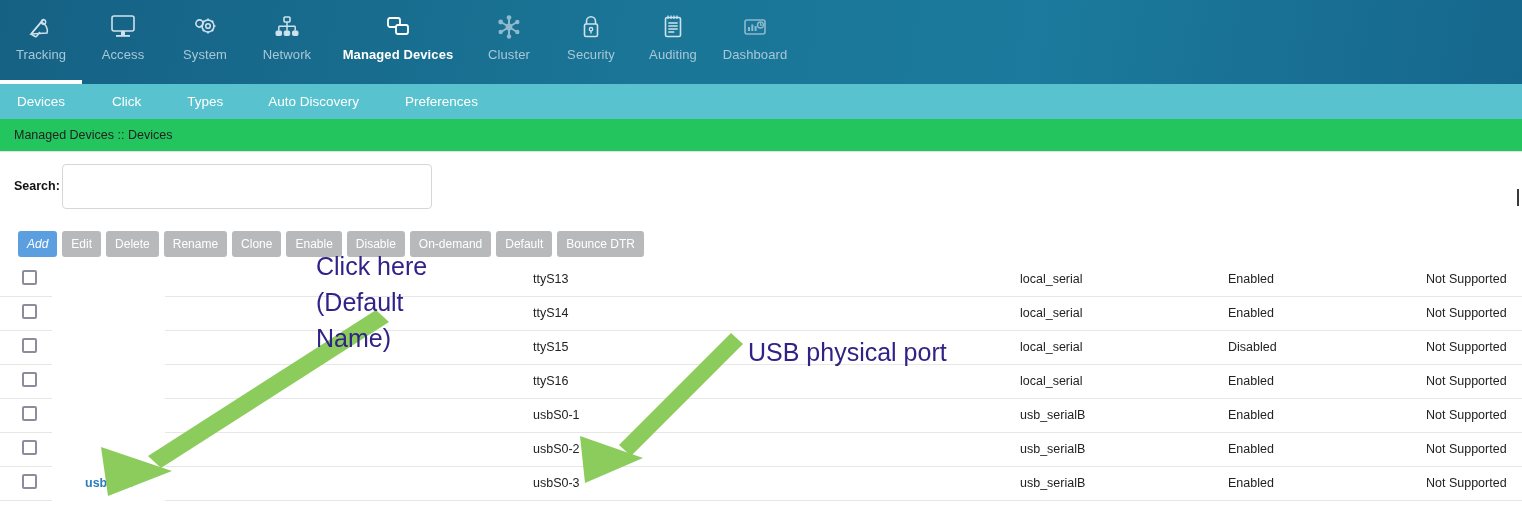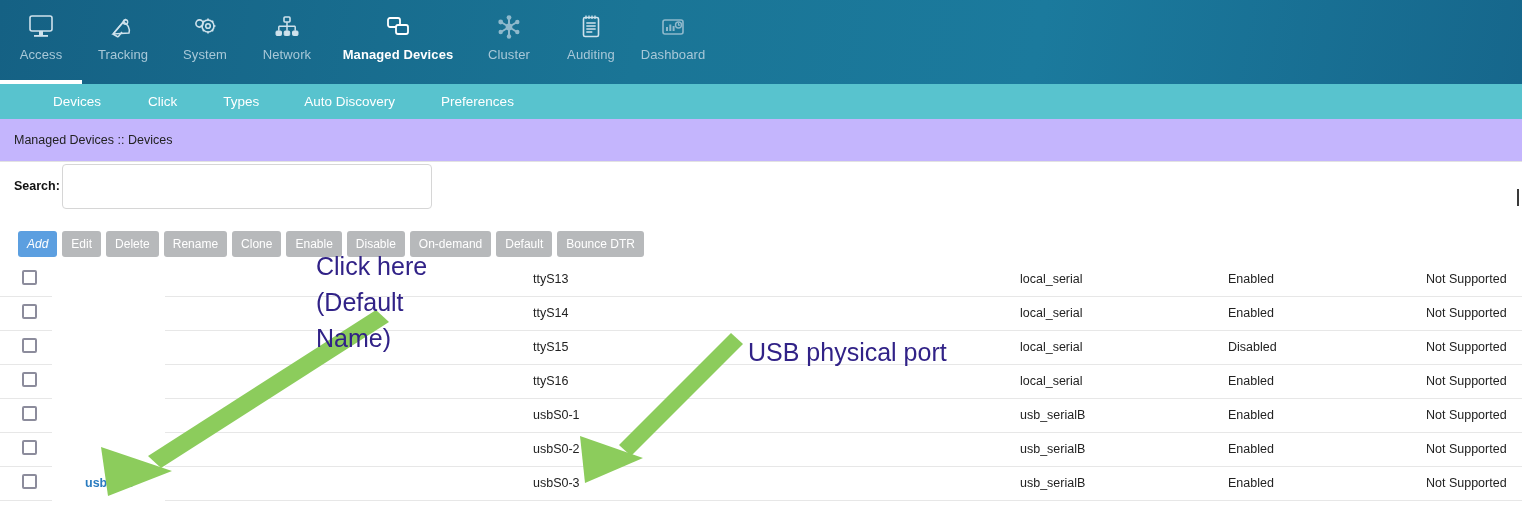--- a/index.html
+++ b/index.html
@@ -48,39 +48,39 @@
   .active-indicator {
     position: absolute; left: 0; bottom: 0;
     width: 82px; height: 4px; background: #ffffff;
   }
 
   
   .subnav {
     position: absolute; left: 0; top: 84px;
     width: 1522px; height: 35px;
     background: #58c3ce;
-    display: flex; align-items: center; padding-left: 36px;
+    display: flex; align-items: center;
   }
   .subnav-item {
     font-size: 13.5px; color: #ffffff;
     padding: 0 0; margin: 0;
     cursor: pointer; white-space: nowrap;
     line-height: 35px;
   }
   .si-0 { margin-left: 17px; }
   .si-1 { margin-left: 47px; }
   .si-2 { margin-left: 46px; }
   .si-3 { margin-left: 45px; }
   .si-4 { margin-left: 46px; }
 
   
   .crumbbar {
     position: absolute; left: 0; top: 119px;
-    width: 1522px; height: 43px;
-    background: #c4b5fd;
+    width: 1522px; height: 33px;
+    background: #22c55e;
     border-bottom: 1px solid #e2e2e2;
     display: flex; align-items: center;
   }
   .crumb { font-size: 12.5px; color: #222; margin-left: 14px; font-weight: 500; }
 
   
   .searchrow {
     position: absolute; left: 0; top: 163px;
     width: 1522px; height: 46px;
     display: flex; align-items: center;
@@ -174,40 +174,40 @@
 </style>
 </head>
 <body>
 
 <div id="app">
 
   <div class="topnav">
 
     <div class="topnav-item">
       <span class="topnav-ico">
-        <svg width="28" height="26" viewBox="0 0 28 26">
-            <rect x="3" y="2" width="22" height="15" rx="2" fill="none" stroke="#cfe2ec" stroke-width="1.6"></rect>
-            <rect x="12" y="17" width="4" height="4" fill="#cfe2ec"></rect>
-            <rect x="7" y="21" width="14" height="1.8" fill="#cfe2ec"></rect>
-          </svg>
-      </span>
-      <span class="topnav-label">Access</span>
-    </div>
-
-    <div class="topnav-item">
-      <span class="topnav-ico">
         <svg width="28" height="28" viewBox="0 0 28 28">
             <path d="M4 21 L14 9 a9 9 0 0 1 6 11 Z" fill="none" stroke="#cfe2ec" stroke-width="1.5"></path>
             <path d="M5 20 L17 6" stroke="#cfe2ec" stroke-width="1.5"></path>
             <path d="M9 24 L13 19" stroke="#cfe2ec" stroke-width="1.5"></path>
             <path d="M4 21 L9 24" stroke="#cfe2ec" stroke-width="1.5"></path>
             <circle cx="16.5" cy="9" r="2.2" fill="none" stroke="#cfe2ec" stroke-width="1.4"></circle>
           </svg>
       </span>
       <span class="topnav-label">Tracking</span>
+    </div>
+
+    <div class="topnav-item">
+      <span class="topnav-ico">
+        <svg width="28" height="26" viewBox="0 0 28 26">
+            <rect x="3" y="2" width="22" height="15" rx="2" fill="none" stroke="#cfe2ec" stroke-width="1.6"></rect>
+            <rect x="12" y="17" width="4" height="4" fill="#cfe2ec"></rect>
+            <rect x="7" y="21" width="14" height="1.8" fill="#cfe2ec"></rect>
+          </svg>
+      </span>
+      <span class="topnav-label">Access</span>
     </div>
 
     <div class="topnav-item">
       <span class="topnav-ico">
         <svg width="28" height="26" viewBox="0 0 28 26">
             <g fill="none" stroke="#cfe2ec" stroke-width="1.6">
               <circle cx="17" cy="12" r="6"></circle>
               <circle cx="17" cy="12" r="2.3"></circle>
               <path d="M17 4.5v2M17 17.5v2M9.5 12h2M22.5 12h2M11.8 6.8l1.4 1.4M20.8 15.8l1.4 1.4M22.2 6.8l-1.4 1.4M13.2 15.8l-1.4 1.4"></path>
               <circle cx="8.5" cy="9.5" r="3.6"></circle>
@@ -255,20 +255,31 @@
               <circle cx="22.3" cy="19" r="2.2"></circle>
               <circle cx="14" cy="23.5" r="2.2"></circle>
               <circle cx="5.7" cy="19" r="2.2"></circle>
               <circle cx="5.7" cy="9" r="2.4"></circle>
             </g>
           </svg>
       </span>
       <span class="topnav-label">Cluster</span>
     </div>
 
+    <div class="topnav-item">
+      <span class="topnav-ico">
+        <svg width="24" height="27" viewBox="0 0 24 27">
+            <path d="M7.5 10V7.2a4.5 4.5 0 0 1 9 0V10" fill="none" stroke="#cfe2ec" stroke-width="1.6"></path>
+            <rect x="5.5" y="10" width="13" height="12.5" rx="1.6" fill="none" stroke="#cfe2ec" stroke-width="1.6"></rect>
+            <circle cx="12" cy="15.2" r="1.7" fill="none" stroke="#cfe2ec" stroke-width="1.4"></circle>
+            <path d="M12 16.6v3" stroke="#cfe2ec" stroke-width="1.4"></path>
+          </svg>
+      </span>
+      <span class="topnav-label">Security</span>
+    </div>
 
     <div class="topnav-item">
       <span class="topnav-ico">
         <svg width="26" height="28" viewBox="0 0 26 28">
             <rect x="5.5" y="4.5" width="15" height="19" rx="1.6" fill="none" stroke="#cfe2ec" stroke-width="1.6"></rect>
             <g stroke="#cfe2ec" stroke-width="1.3">
               <path d="M8 2.5v3.4M11 2.5v3.4M14 2.5v3.4M17 2.5v3.4"></path>
               <path d="M8.3 10h9.4M8.3 13h9.4M8.3 16h9.4M8.3 19h6"></path>
             </g>
           </svg>

